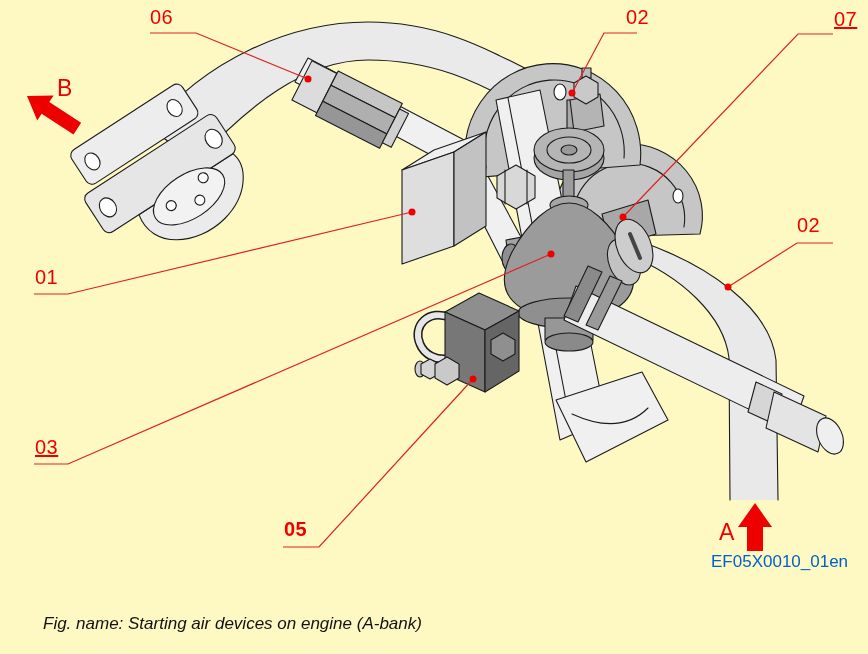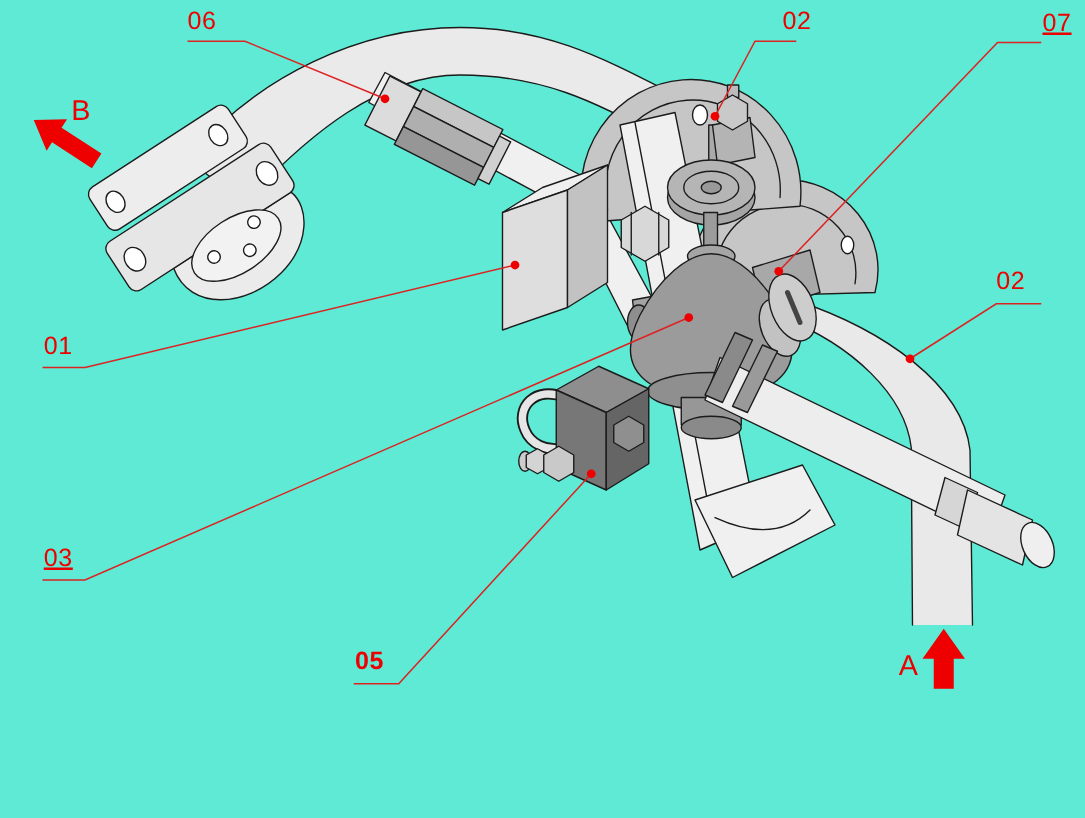--- a/index.html
+++ b/index.html
@@ -1,19 +1,19 @@
 <!DOCTYPE html>
 <html style="--callout-red: #ee0000; --code-blue: #0060cc; --caption-black: #111111;"><head>
 <meta charset="utf-8">
 <style>
   html,body{margin:0;padding:0;background:#ffffff;}
   .stage{
     position:relative;
     width:868px;height:654px;
-    background:#5eead4;
+    background:#fef9c3;
     font-family:"Liberation Sans", sans-serif;
     overflow:hidden;
   }
   .stage svg{position:absolute;left:0;top:0;}
   .callout{
     position:absolute;
     color:var(--callout-red,#ee0000);
     font-size:20px;
     line-height:22px;
     letter-spacing:0.5px;
@@ -198,15 +198,17 @@
   <div class="callout" style="left:626px;top:6px;">02</div>
   <div class="callout" style="left:834px;top:8px;text-decoration:underline;">07</div>
   <div class="callout" style="left:797px;top:214px;">02</div>
   <div class="callout" style="left:35px;top:266px;">01</div>
   <div class="callout" style="left:35px;top:436px;text-decoration:underline;">03</div>
   <div class="callout" style="left:284px;top:518px;font-weight:bold;">05</div>
 
   <div class="view-letter" style="left:57px;top:76px;">B</div>
   <div class="view-letter" style="left:719px;top:520px;">A</div>
 
-
+  <div class="drawing-code">EF05X0010_01en</div>
+
+  <div class="figure-caption">Fig. name: Starting air devices on engine (A-bank)</div>
 
 </div>
 
 </body></html>

